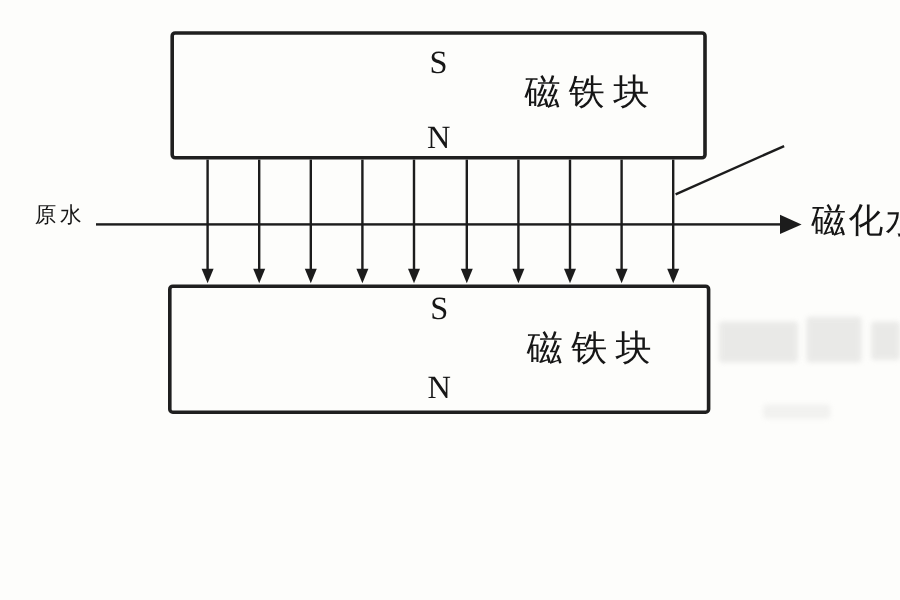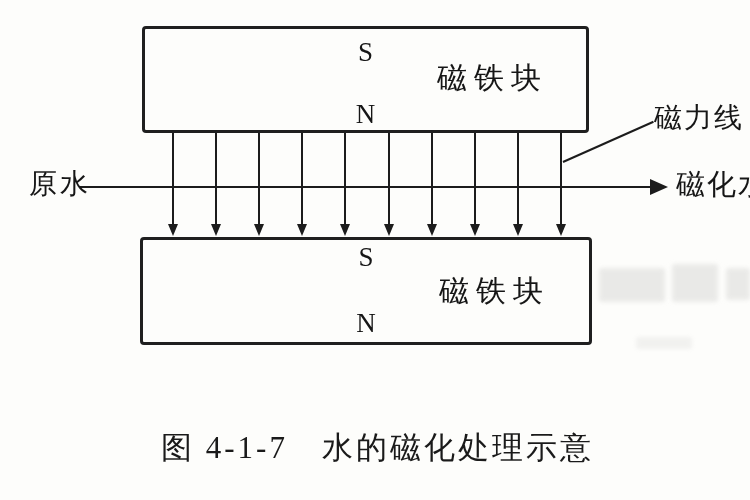--- a/index.html
+++ b/index.html
@@ -36,21 +36,21 @@
   .flow-arrowhead{
     position:absolute;left:650px;top:179px;width:0;height:0;
     border-top:8px solid transparent;border-bottom:8px solid transparent;
     border-left:18px solid #1c1c1c;
   }
   .leader-line{
     position:absolute;left:563px;top:161px;width:99px;height:2px;background:#1c1c1c;
     transform:rotate(-24deg);transform-origin:0 50%;
   }
   .label-inlet{
-    position:absolute;left:29px;top:170px;font-size:28px;line-height:1;
+    position:absolute;left:29px;top:170px;font-size:18px;line-height:1;
     letter-spacing:3px;white-space:nowrap;color:#161616;
   }
   .label-outlet{
     position:absolute;left:676px;top:170px;font-size:29px;line-height:1;
     letter-spacing:2px;white-space:nowrap;color:#161616;
   }
   .label-fieldlines{
     position:absolute;left:654px;top:104px;font-size:28px;line-height:1;
     letter-spacing:2px;white-space:nowrap;color:#161616;
   }
@@ -106,22 +106,20 @@
       <div class="field-arrowhead" style="left: 556px;"></div>
     </div>
 
   <div class="flow-line"></div>
   <div class="flow-arrowhead"></div>
 
   <div class="leader-line"></div>
 
   <div class="label-inlet">原水</div>
   <div class="label-outlet">磁化水</div>
-  <div class="label-fieldlines">磁力线</div>
 
-  <div class="caption">图 4-1-7　水的磁化处理示意</div>
 
   <div class="ghost ghost-a"></div>
   <div class="ghost ghost-b"></div>
   <div class="ghost ghost-c"></div>
   <div class="ghost ghost-d"></div>
 
 </div>
 
 </body></html>

